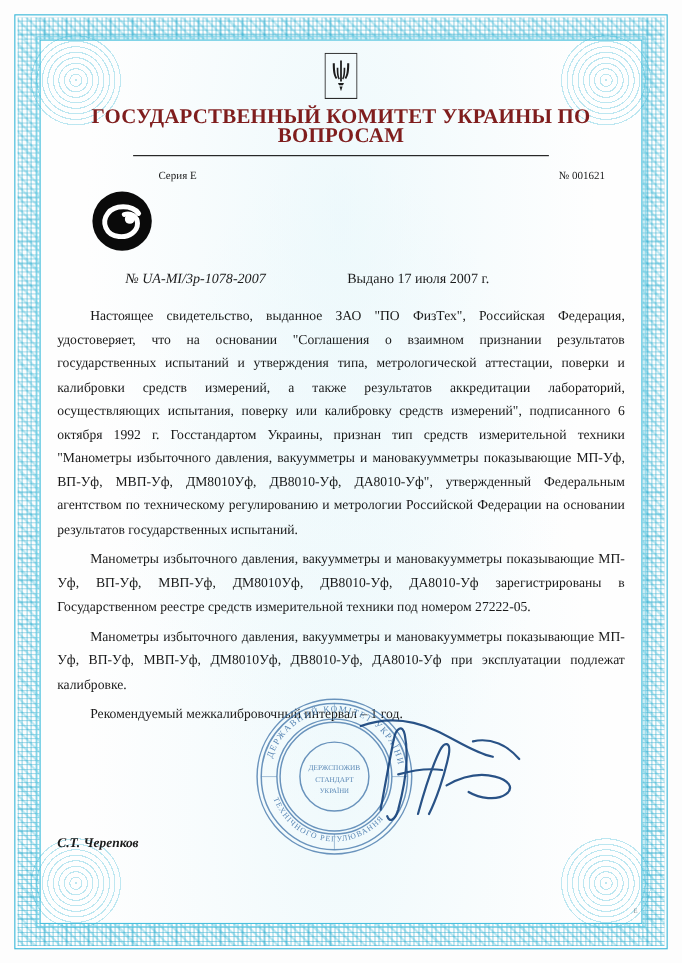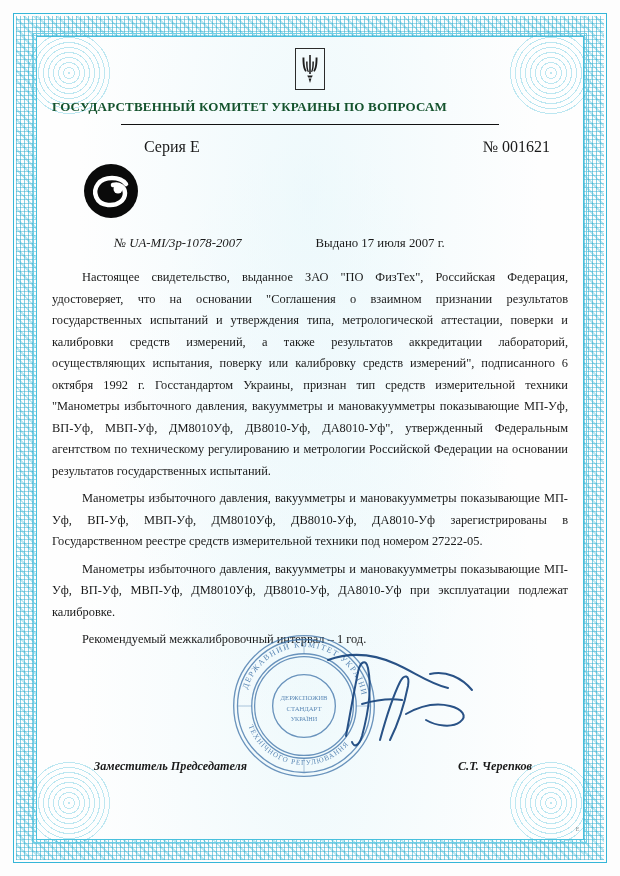--- a/index.html
+++ b/index.html
@@ -109,42 +109,42 @@
   }
 
   .trident {
     width: 100%;
     text-align: center;
     height: 46px;
   }
   .trident svg { display: inline-block; }
 
   .org-title {
-    text-align: left;
+    text-align: center;
     font-family: "Liberation Serif", serif;
     font-weight: bold;
-    font-size: 13px;
+    font-size: 19px;
     line-height: 17px;
     letter-spacing: 0.2px;
     margin-top: 4px;
-    color: #14532d;
+    color: #7f1d1d;
   }
   .rule {
     width: 378px;
     height: 1px;
     background: #111;
     margin: 9px auto 0 auto;
   }
 
   .row-serial {
     display: flex;
     justify-content: space-between;
     align-items: center;
     margin-top: 13px;
-    font-size: 16px;
+    font-size: 10px;
   }
   .row-serial .serial { margin-left: 92px; }
   .row-serial .number { margin-right: 18px; }
 
   .cert-head {
     position: relative;
     margin-top: 4px;
     min-height: 62px;
   }
   .logo {
@@ -339,21 +339,20 @@
           <path d="M18 16 C40 8, 64 10, 86 20 C104 28, 120 40, 138 44"></path>
           <path d="M36 92 C40 70, 44 48, 48 28 C50 18, 56 14, 58 24 C62 44, 58 70, 52 92 C49 102, 44 104, 42 98"></path>
           <path d="M52 60 C66 56, 78 54, 92 56"></path>
           <path d="M70 96 C76 74, 82 54, 90 38 C94 30, 100 30, 98 42 C94 62, 86 84, 80 96"></path>
           <path d="M96 70 C110 62, 124 58, 140 62 C152 65, 158 72, 150 78 C142 84, 126 82, 116 76"></path>
           <path d="M120 30 C136 26, 152 34, 162 46"></path>
         </g>
       </svg>
 
       <div class="sign-row">
-        <span class="post">Заместитель Председателя</span>
         <span class="name">С.Т. Черепков</span>
       </div>
     </div>
 
   </div>
 
   <div class="corner-code">Е</div>
 </div>
 
 </body></html>

